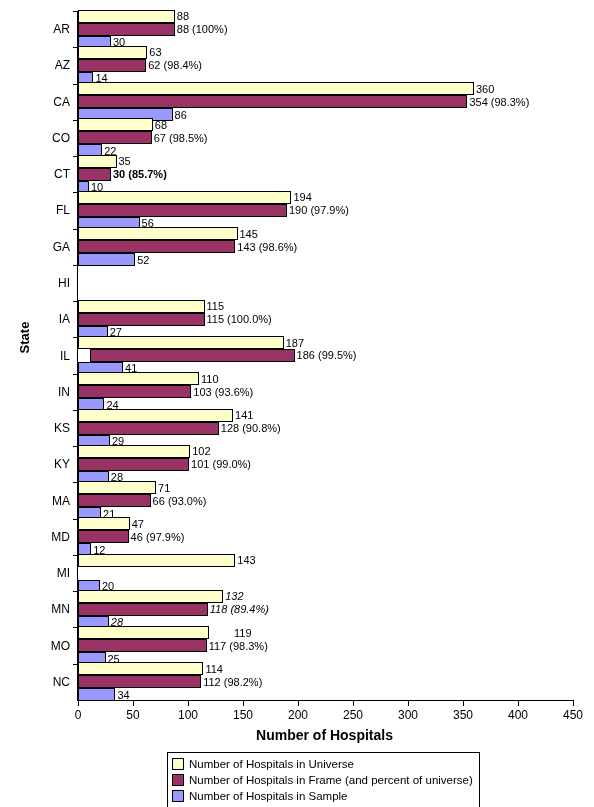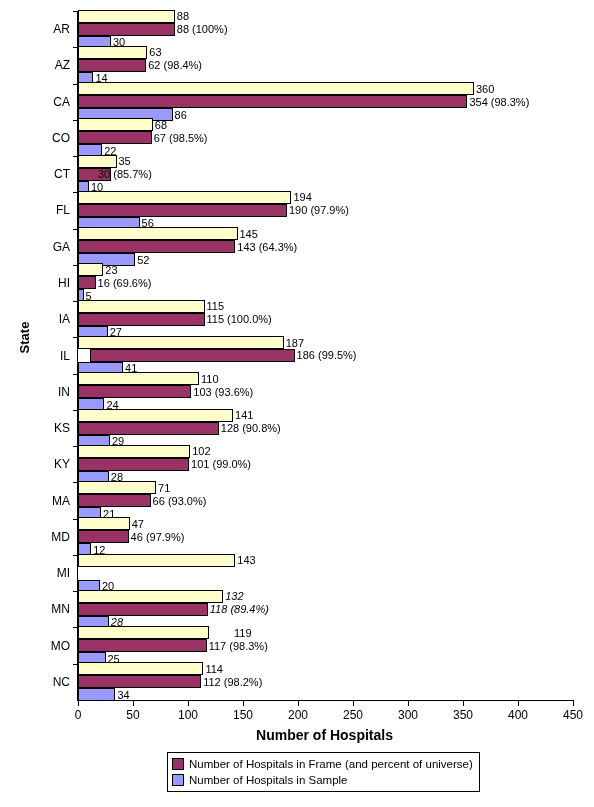--- a/index.html
+++ b/index.html
@@ -231,21 +231,21 @@
       </div>
       <div class="y-tick" style="top: 108.789px;"></div>
       <div class="state-label" style="top: 126.921px;">CO</div>
       <div class="row-group" style="top: 145.053px; height: 36.2632px;">
         <div class="bar-line" style="top: -1.36842px; width: 100%;">
           <div class="bar universe" style="width: 38.5px;"></div>
           <span class="bar-label" style="left: 38.5px;">35</span>
         </div>
         <div class="bar-line" style="top: 11.6316px; width: 100%;">
           <div class="bar frame" style="width: 33px;"></div>
-          <span class="bar-label" style="left: 18px;">30 (85.7%)</span>
+          <span class="bar-label" style="left: 33px; font-weight: bold;">30 (85.7%)</span>
         </div>
         <div class="bar-line" style="top: 24.6316px; width: 100%;">
           <div class="bar sample" style="width: 11px;"></div>
           <span class="bar-label" style="left: 11px;">10</span>
         </div>
       </div>
       <div class="y-tick" style="top: 145.053px;"></div>
       <div class="state-label" style="top: 163.184px;">CT</div>
       <div class="row-group" style="top: 181.316px; height: 36.2632px;">
         <div class="bar-line" style="top: -1.36842px; width: 100%;">
@@ -263,43 +263,29 @@
       </div>
       <div class="y-tick" style="top: 181.316px;"></div>
       <div class="state-label" style="top: 199.447px;">FL</div>
       <div class="row-group" style="top: 217.579px; height: 36.2632px;">
         <div class="bar-line" style="top: -1.36842px; width: 100%;">
           <div class="bar universe" style="width: 159.5px;"></div>
           <span class="bar-label" style="left: 159.5px;">145</span>
         </div>
         <div class="bar-line" style="top: 11.6316px; width: 100%;">
           <div class="bar frame" style="width: 157.3px;"></div>
-          <span class="bar-label" style="left: 157.3px;">143 (64.3%)</span>
+          <span class="bar-label" style="left: 157.3px;">143 (98.6%)</span>
         </div>
         <div class="bar-line" style="top: 24.6316px; width: 100%;">
           <div class="bar sample" style="width: 57.2px;"></div>
           <span class="bar-label" style="left: 57.2px;">52</span>
         </div>
       </div>
       <div class="y-tick" style="top: 217.579px;"></div>
       <div class="state-label" style="top: 235.711px;">GA</div>
-      <div class="row-group" style="top: 253.842px; height: 36.2632px;">
-        <div class="bar-line" style="top: -1.36842px; width: 100%;">
-          <div class="bar universe" style="width: 25.3px;"></div>
-          <span class="bar-label" style="left: 25.3px;">23</span>
-        </div>
-        <div class="bar-line" style="top: 11.6316px; width: 100%;">
-          <div class="bar frame" style="width: 17.6px;"></div>
-          <span class="bar-label" style="left: 17.6px;">16 (69.6%)</span>
-        </div>
-        <div class="bar-line" style="top: 24.6316px; width: 100%;">
-          <div class="bar sample" style="width: 5.5px;"></div>
-          <span class="bar-label" style="left: 5.5px;">5</span>
-        </div>
-      </div>
       <div class="y-tick" style="top: 253.842px;"></div>
       <div class="state-label" style="top: 271.974px;">HI</div>
       <div class="row-group" style="top: 290.105px; height: 36.2632px;">
         <div class="bar-line" style="top: -1.36842px; width: 100%;">
           <div class="bar universe" style="width: 126.5px;"></div>
           <span class="bar-label" style="left: 126.5px;">115</span>
         </div>
         <div class="bar-line" style="top: 11.6316px; width: 100%;">
           <div class="bar frame" style="width: 126.5px;"></div>
           <span class="bar-label" style="left: 126.5px;">115 (100.0%)</span>
@@ -486,20 +472,24 @@
       <div class="x-tick" style="left: 440px;"></div>
       <div class="x-tick-label" style="left: 440px;">400</div>
       <div class="x-tick" style="left: 495px;"></div>
       <div class="x-tick-label" style="left: 495px;">450</div>
     </div>
 
   <div class="x-axis-title">Number of Hospitals</div>
 
   <div id="legend">
 
+  <div class="legend-row">
+        <span class="legend-swatch universe"></span>
+        <span class="legend-text">Number of  Hospitals in Universe</span>
+      </div>
       <div class="legend-row">
         <span class="legend-swatch frame"></span>
         <span class="legend-text">Number of  Hospitals in Frame (and percent of universe)</span>
       </div>
       <div class="legend-row">
         <span class="legend-swatch sample"></span>
         <span class="legend-text">Number of  Hospitals in Sample</span>
       </div>
     </div>
 

